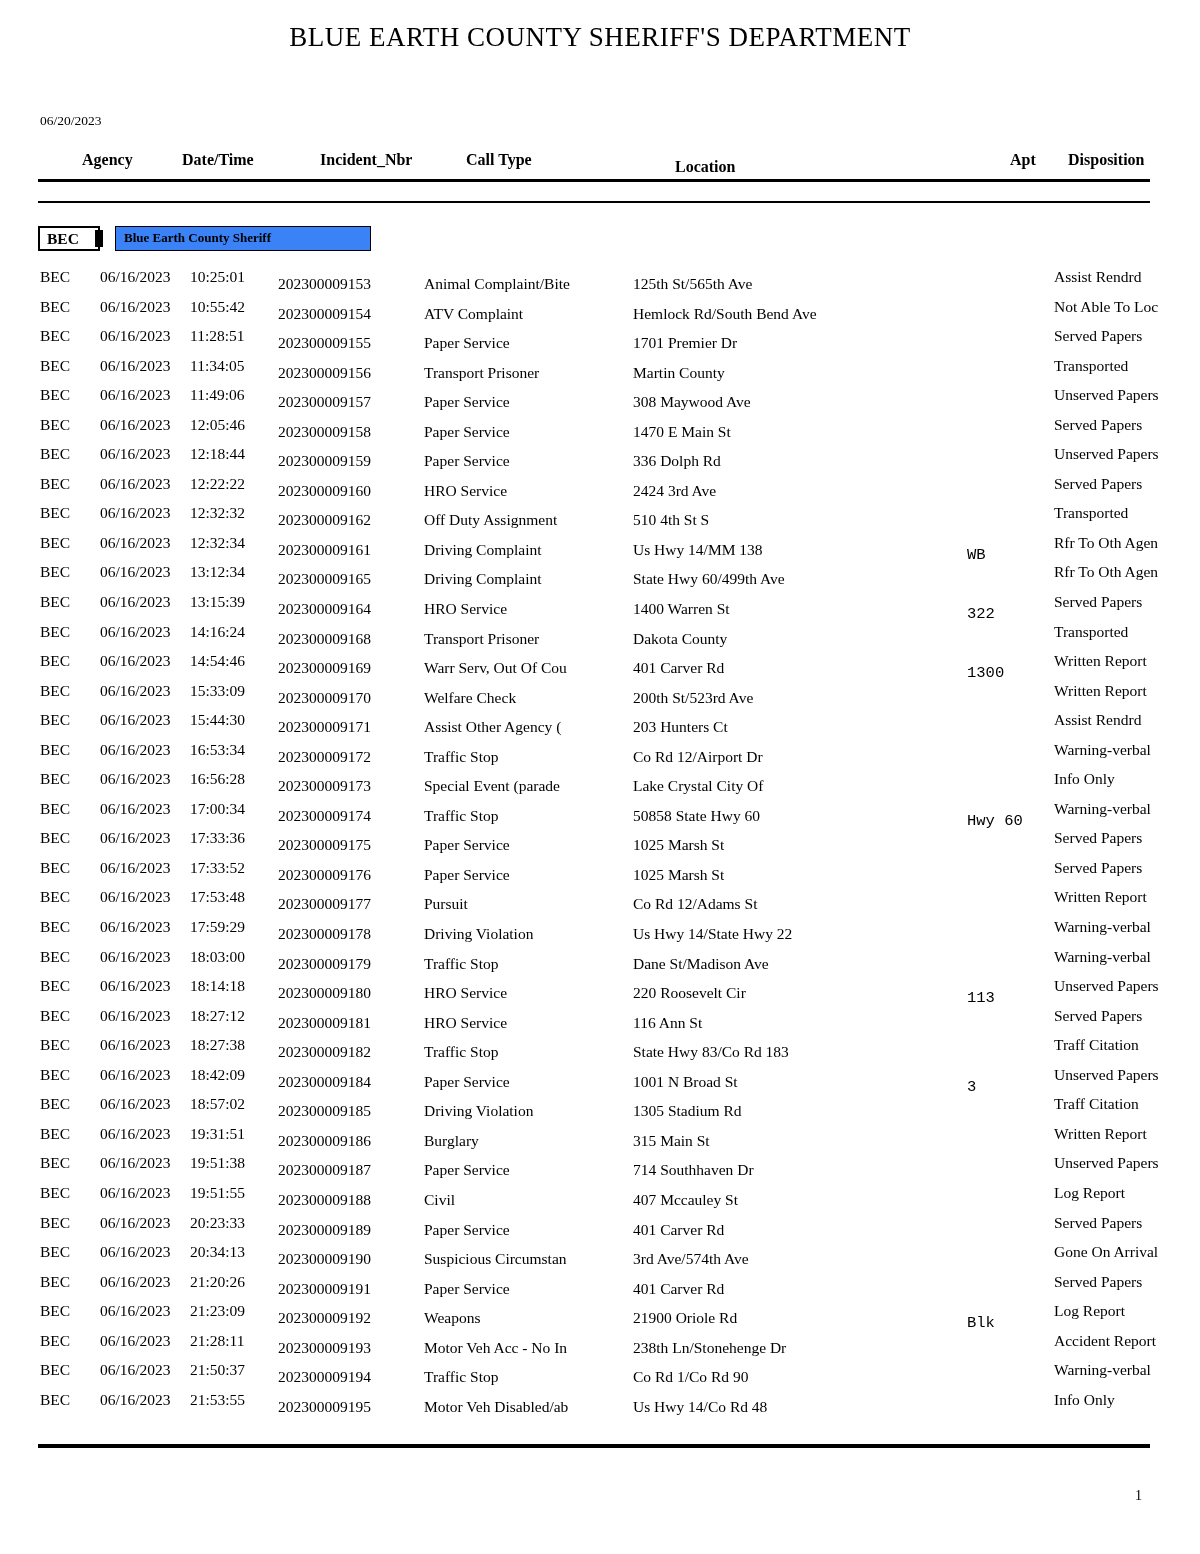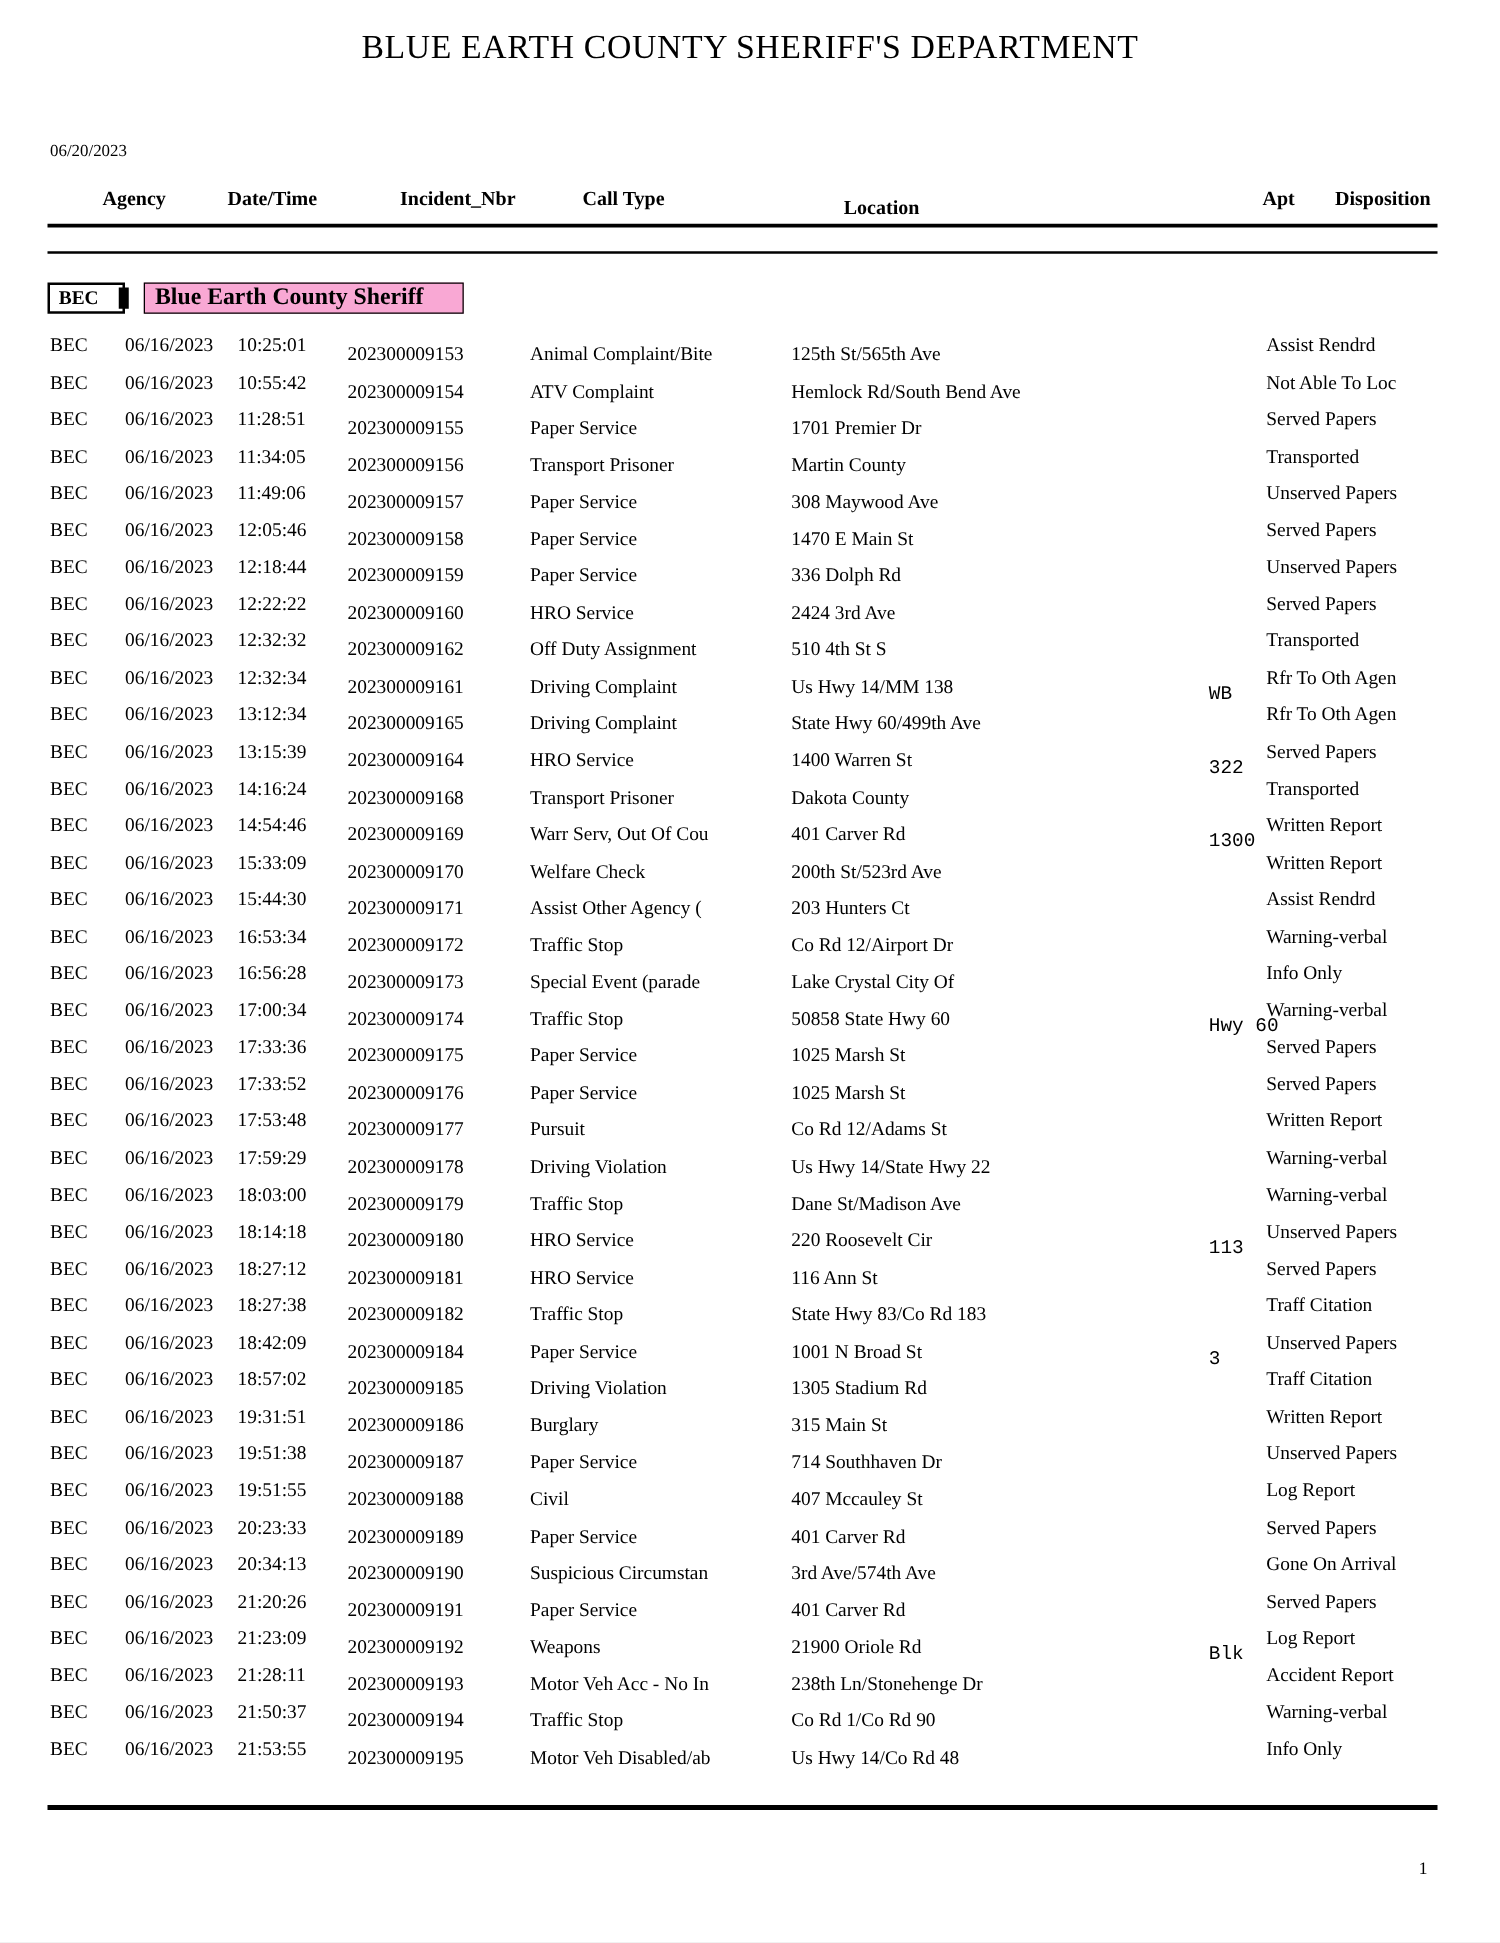--- a/index.html
+++ b/index.html
@@ -33,34 +33,34 @@
   .rule-bottom { position:absolute; top:1444px; left:38px; width:1112px; height:4px; background:#000; }
   .section { position:absolute; top:226px; left:38px; height:25px; width:700px; }
   .code-box {
     position:absolute; left:0; top:0; width:62px; height:25px;
     border:2px solid #000; font-weight:bold; font-size:15.5px;
     line-height:21px; padding-left:7px; background:#fff;
   }
   .tab-marker { position:absolute; left:57px; top:4px; width:8px; height:17px; background:#000; }
   .name-box {
     position:absolute; left:77px; top:0; width:256px; height:25px;
-    border:1.5px solid #000; font-weight:bold; font-size:19px;
-    line-height:22px; padding-left:8px; background:#f9a8d4;
+    border:1.5px solid #000; font-weight:bold; font-size:13px;
+    line-height:22px; padding-left:8px; background:#3b82f6;
   }
   .rows { position:absolute; top:268px; left:0; width:1200px; }
   .trow { position:relative; height:29.55px; }
   .cell { position:absolute; font-size:15.5px; white-space:pre; }
   .c-agency   { left:40px;  top:0; }
   .c-date     { left:100px; top:0; }
   .c-time     { left:190px; top:0; }
   .c-incident { left:278px; top:7px; }
   .c-calltype { left:424px; top:7px; }
   .c-location { left:633px; top:7px; }
   .c-apt      { left:967px; top:12px;font-family:Liberation Mono, monospace; }
-  .c-disp     { left:1013px; top:0; }
+  .c-disp     { left:1054px; top:0; }
   .page-num { position:absolute; top:1488px; left:1135px; font-size:14px; }
 </style>
 </head>
 <body>
 
 <div class="page">
 
   <div class="title">BLUE EARTH COUNTY SHERIFF'S DEPARTMENT</div>
   <div class="print-date">06/20/2023</div>
 

